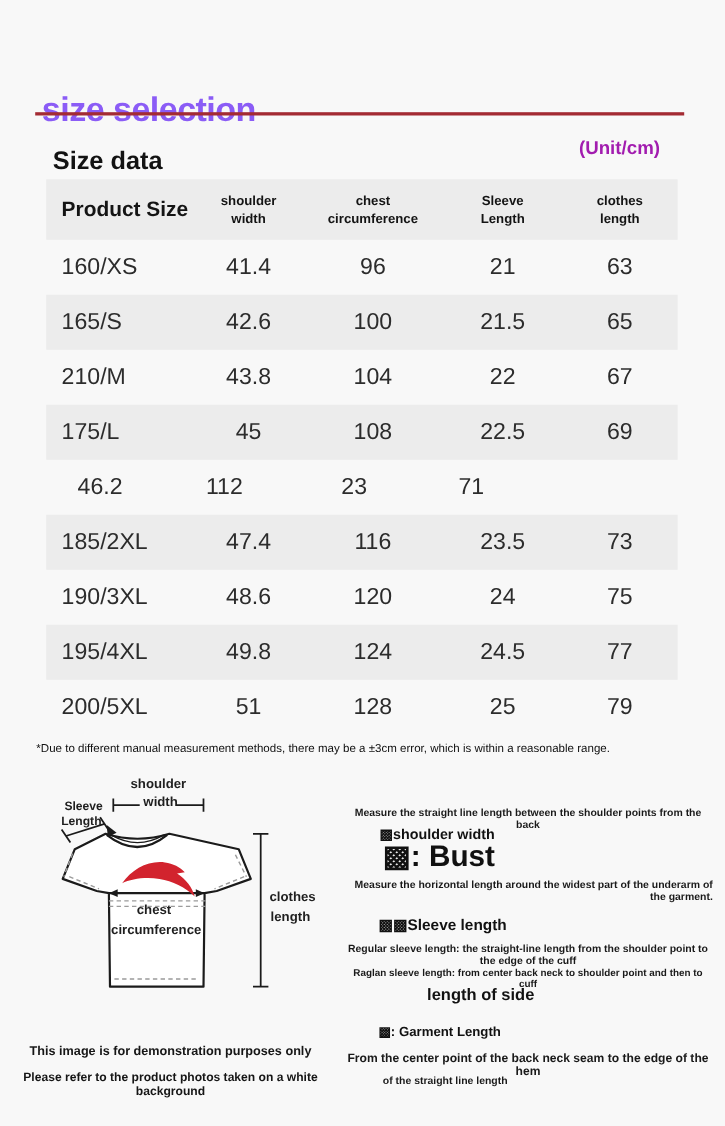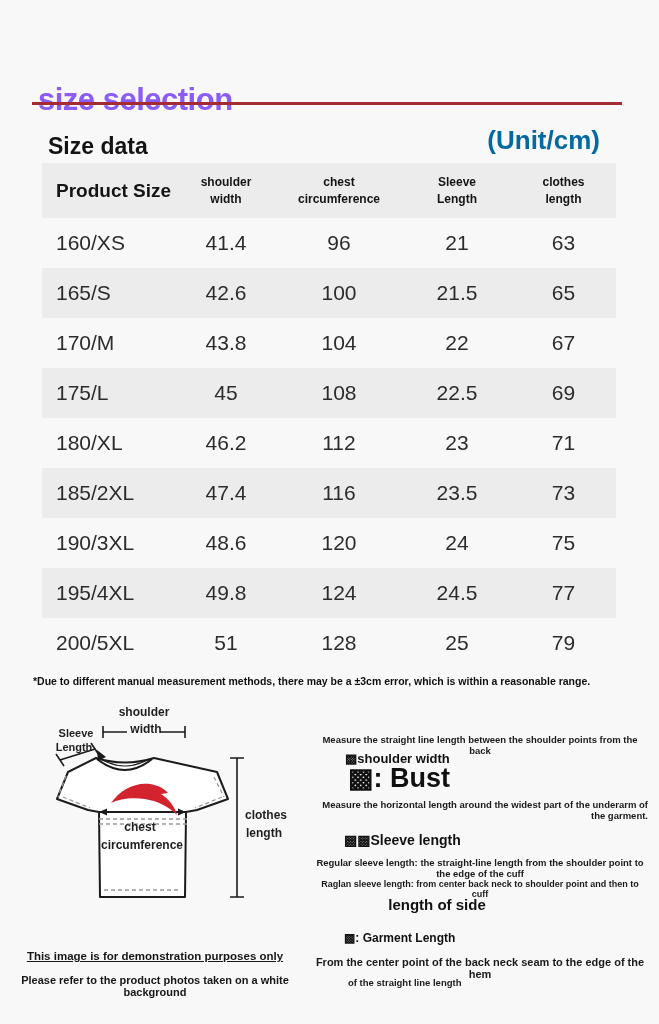--- a/index.html
+++ b/index.html
@@ -3,50 +3,50 @@
 <meta charset="utf-8">
 <style>
   html,body{margin:0;padding:0;background:#f8f8f8;}
   .page{position:relative;width:659px;height:1024px;background:#f8f8f8;
         font-family:"Liberation Sans",sans-serif;color:#161616;overflow:hidden;}
 
   .main-title{position:absolute;left:38px;top:46px;font-size:31px;font-weight:800;letter-spacing:-0.5px;color:#8b5cf6;margin-top:36px;}
   .red-rule{position:absolute;left:32px;top:102px;width:590px;height:3px;background:var(--accent_red,#a32b33);}
 
   .size-data-heading{position:absolute;left:48px;top:121px;font-size:23px;font-weight:800;color:#131313;margin-top:12px;}
-  .unit{position:absolute;right:59px;top:125px;font-size:26px;font-weight:700;color:#0369a1;margin-left:40px;}
+  .unit{position:absolute;right:59px;top:125px;font-size:17px;font-weight:700;color:#a21caf;margin-left:40px;}
 
   .size-table{position:absolute;left:42px;top:163px;width:574px;}
   .t-row{display:flex;align-items:center;height:50px;}
   .t-row.header{height:55px;}
   .t-row.gray{background:var(--row_gray,#ececec);}
   .cell{text-align:center;font-size:21px;color:#2c2c2c;}
   .cell.product{width:135px;text-align:left;padding-left:14px;box-sizing:border-box;}
   .cell.c1{width:98px;}
   .cell.c2{width:128px;}
   .cell.c3{width:108px;}
   .cell.c4{width:105px;}
   .h-product{font-size:19px;font-weight:700;color:#141414;}
   .h-label{font-size:12px;font-weight:700;line-height:1.35;color:#141414;}
 
-  .note{position:absolute;left:33px;top:675px;font-size:10.5px;font-weight:700;color:#101010;}
+  .note{position:absolute;left:33px;top:675px;font-size:10.5px;font-weight:400;color:#101010;}
 
   .tshirt-svg{position:absolute;left:0;top:700px;}
   .shirt{fill:#ffffff;stroke:#1b1b1b;stroke-width:2;stroke-linejoin:round;}
   .sline{stroke:#1b1b1b;stroke-width:2;fill:none;}
   .sline.thin{stroke-width:1.2;}
   .dash{stroke:#9b9b9b;stroke-width:1.3;fill:none;stroke-dasharray:4 3;}
   .measure path{stroke:#1b1b1b;stroke-width:1.6;fill:none;}
   .fillb{fill:#1b1b1b;}
   .logo-path{fill:var(--logo_red,#d2232e);}
 
   .dlabel{position:absolute;font-size:12px;font-weight:700;color:#1f1f1f;text-align:center;line-height:14px;}
   .dlabel.small{font-size:11px;}
 
-  .disclaimer1{position:absolute;left:10px;top:950px;width:290px;text-align:center;font-size:11.5px;font-weight:700;color:#161616;text-decoration:underline;}
+  .disclaimer1{position:absolute;left:10px;top:950px;width:290px;text-align:center;font-size:11.5px;font-weight:700;color:#161616;}
   .disclaimer2{position:absolute;left:10px;top:974px;width:290px;text-align:center;font-size:11px;font-weight:700;color:#161616;}
 
   .mg-h{position:absolute;font-weight:700;color:#111;}
   .mg-shoulder-h{left:345px;top:711px;font-size:13px;margin-top:40px;}
   .mg-bust-h{left:348px;top:762px;font-size:27px;}
   .mg-sleeve-h{left:344px;top:832px;font-size:14px;}
   .mg-garment-h{left:344px;top:931px;font-size:12px;}
   .mg-side{position:absolute;left:315px;top:896px;width:244px;text-align:center;font-size:15px;font-weight:700;color:#111;}
   .mg-d{position:absolute;left:312px;width:336px;text-align:center;font-size:9.5px;font-weight:600;color:#1a1a1a;}
   .mg-shoulder-d{top:734px;}
@@ -96,35 +96,34 @@
       <div class="cell c4">63</div>
     </div>
     <div class="t-row gray">
       <div class="cell product">165/S</div>
       <div class="cell c1">42.6</div>
       <div class="cell c2">100</div>
       <div class="cell c3">21.5</div>
       <div class="cell c4">65</div>
     </div>
     <div class="t-row">
-      <div class="cell product">170/M</div>
+      <div class="cell product">210/M</div>
       <div class="cell c1">43.8</div>
       <div class="cell c2">104</div>
       <div class="cell c3">22</div>
       <div class="cell c4">67</div>
     </div>
     <div class="t-row gray">
       <div class="cell product">175/L</div>
       <div class="cell c1">45</div>
       <div class="cell c2">108</div>
       <div class="cell c3">22.5</div>
       <div class="cell c4">69</div>
     </div>
     <div class="t-row">
-      <div class="cell product">180/XL</div>
       <div class="cell c1">46.2</div>
       <div class="cell c2">112</div>
       <div class="cell c3">23</div>
       <div class="cell c4">71</div>
     </div>
     <div class="t-row gray">
       <div class="cell product">185/2XL</div>
       <div class="cell c1">47.4</div>
       <div class="cell c2">116</div>
       <div class="cell c3">23.5</div>

